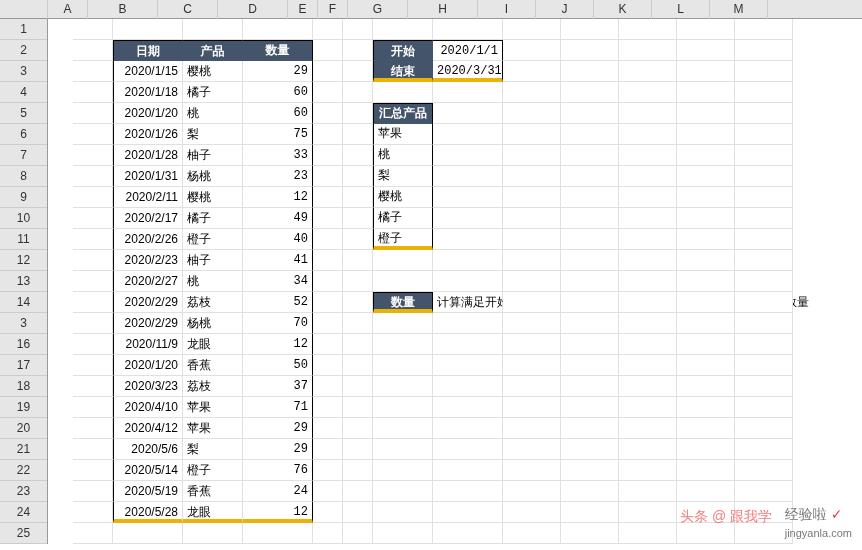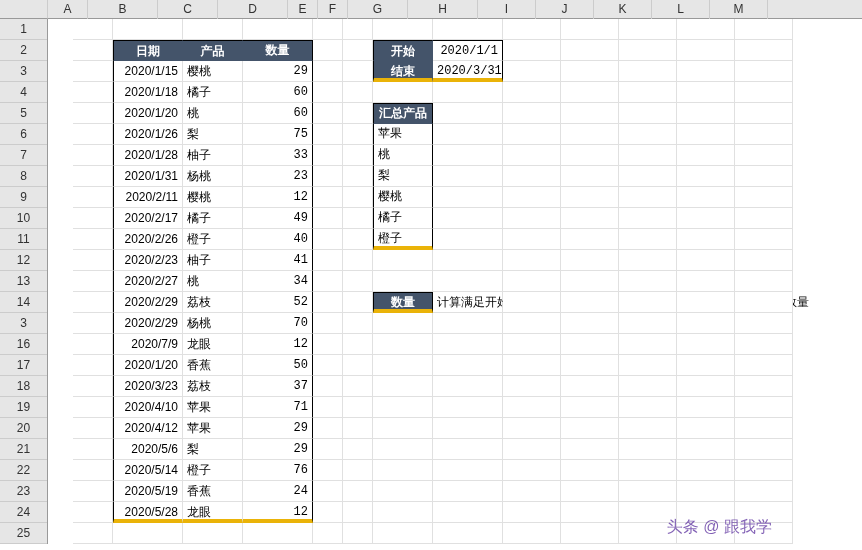--- a/index.html
+++ b/index.html
@@ -53,22 +53,22 @@
 .b-l { border-left: 1px solid #000; }
 .b-r { border-right: 1px solid #000; font-family: Liberation Mono, monospace; }
 .b-t { border-top: 1px solid #000; }
 .b-b { border-bottom: 4px solid #eab308; }
 .num { text-align: right; }
 .watermark {
   position: absolute; right: 10px; bottom: 10px;
   font-size: 14px; color: #555; opacity: 0.8;
 }
 .watermark2 {
-  position: absolute; right: 90px; bottom: 12px;
-  font-size: 16px; color: #4c1d95; opacity: 0.7;
+  position: absolute; right: 90px; bottom: 24px;
+  font-size: 14px; color: #ef4444; opacity: 0.7;
 }
 .desc { overflow: visible; }
 </style>
 </head>
 <body>
 
 <div class="sheet">
   <div class="corner"></div>
   <div class="col-headers" id="colHeaders">
       <div class="col-h wA">A</div>
@@ -333,21 +333,21 @@
         <div class="cell wG"></div>
         <div class="cell wH"></div>
         <div class="cell wI"></div>
         <div class="cell wJ"></div>
         <div class="cell wK"></div>
         <div class="cell wL"></div>
         <div class="cell wM"></div>
       </div>
       <div class="row">
         <div class="cell wA"></div>
-        <div class="cell wB num b-l">2020/7/9</div>
+        <div class="cell wB num b-l">2020/11/9</div>
         <div class="cell wC">龙眼</div>
         <div class="cell wD num b-r">12</div>
         <div class="cell wE"></div>
         <div class="cell wF"></div>
         <div class="cell wG"></div>
         <div class="cell wH"></div>
         <div class="cell wI"></div>
         <div class="cell wJ"></div>
         <div class="cell wK"></div>
         <div class="cell wL"></div>
@@ -485,13 +485,17 @@
         <div class="cell wI"></div>
         <div class="cell wJ"></div>
         <div class="cell wK"></div>
         <div class="cell wL"></div>
         <div class="cell wM"></div>
       </div>
     </div>
   <div class="watermark2">
     <span>头条 @ 跟我学</span>
   </div>
+  <div class="watermark">
+    <span>经验啦</span> <span style="color:red">✓</span><br>
+    <span style="font-size:11px">jingyanla.com</span>
+  </div>
 </div>
 
 </body></html>

